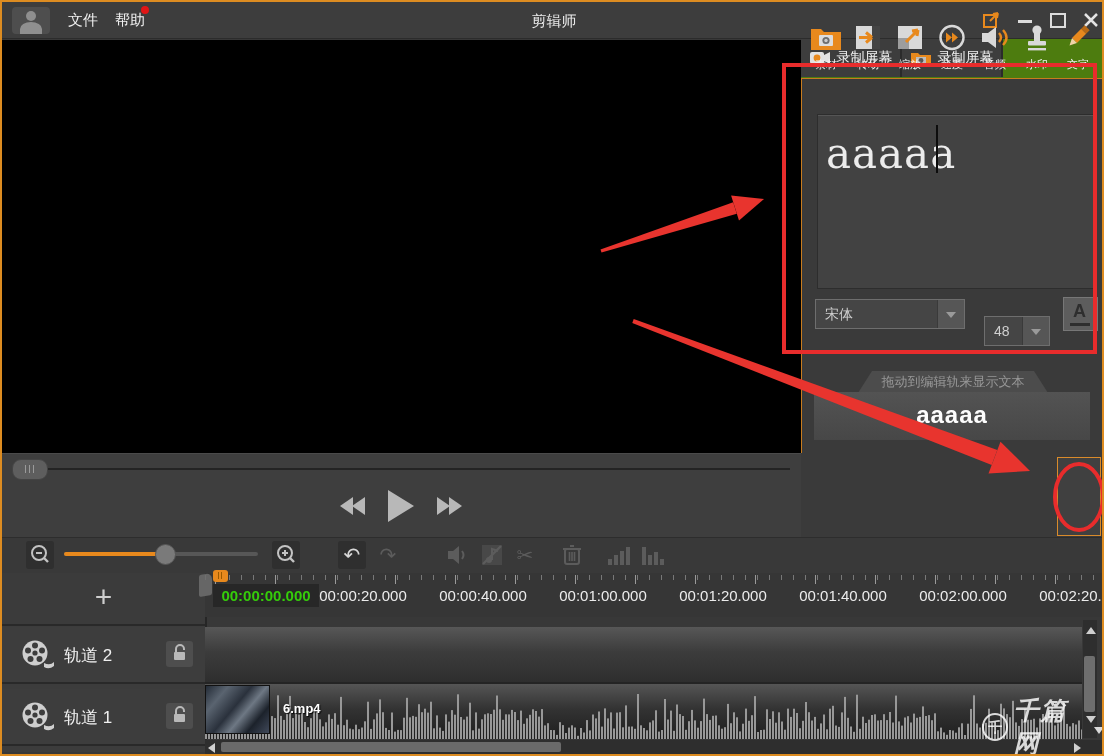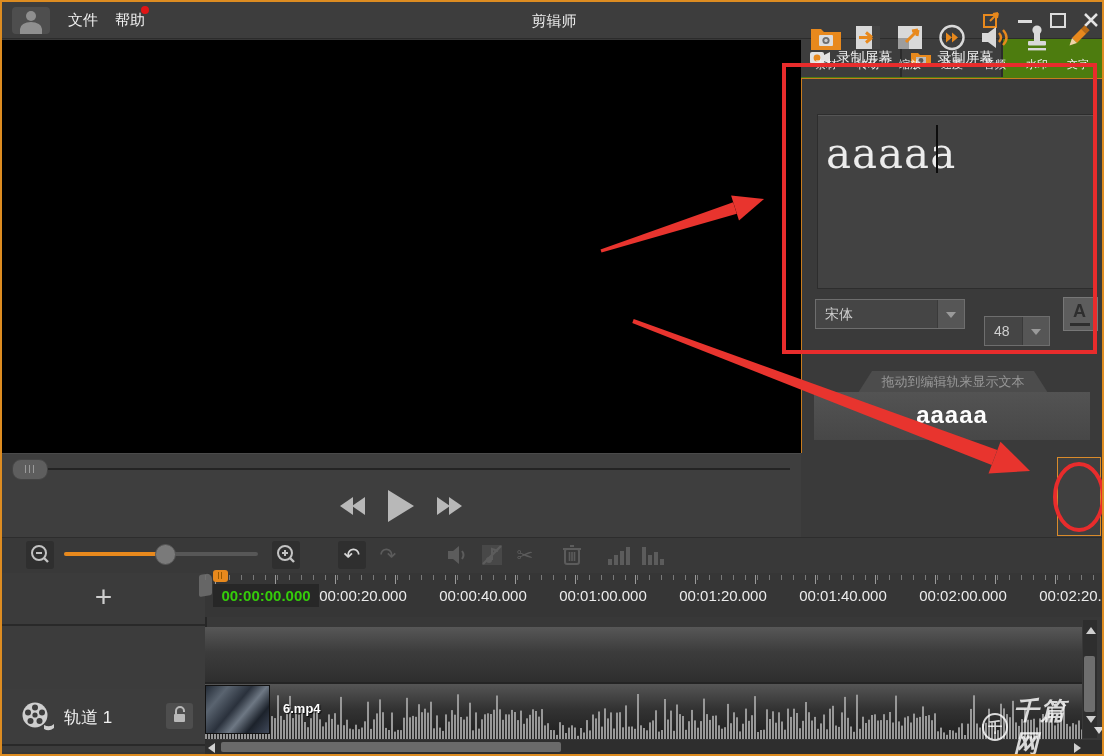--- a/index.html
+++ b/index.html
@@ -354,20 +354,39 @@
     <svg width="26" height="24">
         <rect x="2" y="4" width="4" height="18" fill="#5c5c5c"></rect>
         <rect x="8" y="12" width="4" height="10" fill="#5c5c5c"></rect>
         <rect x="14" y="9" width="4" height="13" fill="#5c5c5c"></rect>
         <rect x="20" y="16" width="4" height="6" fill="#5c5c5c"></rect>
       </svg>
   </div>
 
   <div class="abs tl-left"></div>
   <div class="abs add-row">+</div>
+  <div class="abs track-row" style="top:627px">
+    <svg class="abs" style="left:18px;top:11px" width="36" height="32">
+      <circle cx="15" cy="15" r="12.5" fill="#cfcfcf"></circle>
+        <circle cx="15" cy="15" r="2.6" fill="#3d3d3d"></circle>
+      <circle cx="15" cy="7.5" r="3" fill="#3d3d3d"></circle>
+        <circle cx="8" cy="12.5" r="3" fill="#3d3d3d"></circle>
+        <circle cx="10.5" cy="21" r="3" fill="#3d3d3d"></circle>
+        <circle cx="19.5" cy="21" r="3" fill="#3d3d3d"></circle>
+        <circle cx="22" cy="12.5" r="3" fill="#3d3d3d"></circle>
+      <path d="M24 25 q6 3 10 -1 l0 4 q-5 4 -10 1 z" fill="#cfcfcf"></path>
+    </svg>
+    <span class="track-label">轨道 2</span>
+    <div class="lock-btn">
+      <svg width="27" height="26">
+          <path d="M10 11 V8 a4 4 0 0 1 8 0 v1" fill="none" stroke="#b9b9b9" stroke-width="2"></path>
+          <rect x="8" y="11" width="11" height="8" rx="1" fill="#b9b9b9"></rect>
+        </svg>
+    </div>
+  </div>
   <div class="abs track-row" style="top:689px">
     <svg class="abs" style="left:18px;top:11px" width="36" height="32">
       <circle cx="15" cy="15" r="12.5" fill="#cfcfcf"></circle>
         <circle cx="15" cy="15" r="2.6" fill="#3d3d3d"></circle>
       <circle cx="15" cy="7.5" r="3" fill="#3d3d3d"></circle>
         <circle cx="8" cy="12.5" r="3" fill="#3d3d3d"></circle>
         <circle cx="10.5" cy="21" r="3" fill="#3d3d3d"></circle>
         <circle cx="19.5" cy="21" r="3" fill="#3d3d3d"></circle>
         <circle cx="22" cy="12.5" r="3" fill="#3d3d3d"></circle>
       <path d="M24 25 q6 3 10 -1 l0 4 q-5 4 -10 1 z" fill="#cfcfcf"></path>

